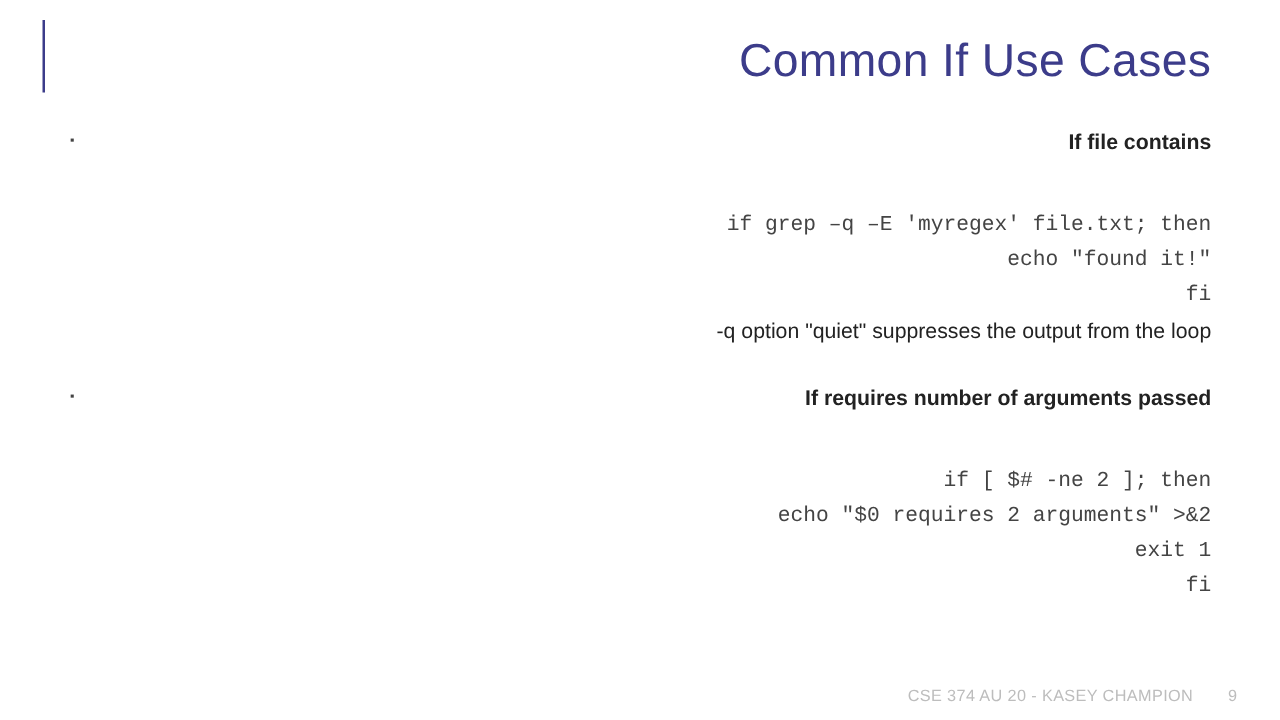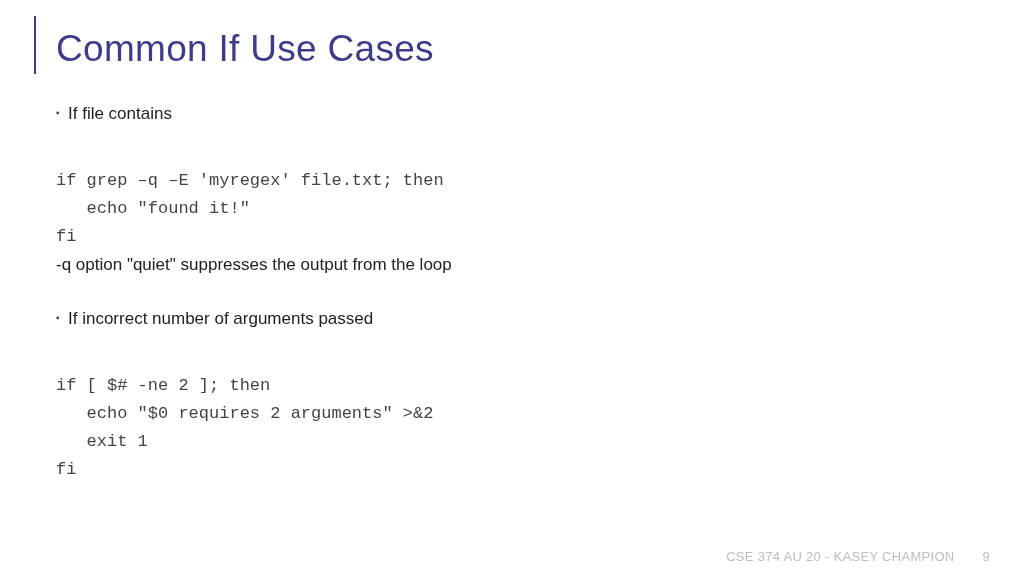--- a/index.html
+++ b/index.html
@@ -9,20 +9,21 @@
       font-family: 'Segoe UI', Arial, sans-serif;
       background: #fff;
       position: relative;
       overflow: hidden;
     }
     .slide {
       width: 100%;
       height: 100%;
       padding: 28px 55px 40px 48px;
       position: relative;
+      text-align: right;
     }
     .accent-bar {
       position: absolute;
       left: 34px;
       top: 16px;
       width: 2px;
       height: 58px;
       background: #3c3c8a;
     }
     .title {
@@ -35,20 +36,21 @@
     }
     .content {
       margin-left: 8px;
       font-size: 17px;
       color: #222;
       line-height: 1.6;
     }
     .bullet {
       position: relative;
       padding-left: 12px;
+      font-weight: bold;
     }
     .bullet::before {
       content: "▪";
       position: absolute;
       left: 0;
       top: 0;
       font-size: 10px;
       color: #444;
       line-height: 2.6;
     }
@@ -86,21 +88,21 @@
 
   <div class="content">
     <div class="bullet">If file contains</div>
     <div class="code">if grep –q –E 'myregex' file.txt; then
    echo "found it!"
 fi</div>
     <div class="note">-q option "quiet" suppresses the output from the loop</div>
 
     <div class="spacer"></div>
 
-    <div class="bullet">If incorrect number of arguments passed</div>
+    <div class="bullet">If requires number of arguments passed</div>
     <div class="code">if [ $# -ne 2 ]; then
    echo "$0 requires 2 arguments" &gt;&amp;2
    exit 1
 fi</div>
   </div>
 
   <div class="footer">
     <span>CSE 374 AU 20 - KASEY CHAMPION</span>
     <span class="pg">9</span>
   </div>

